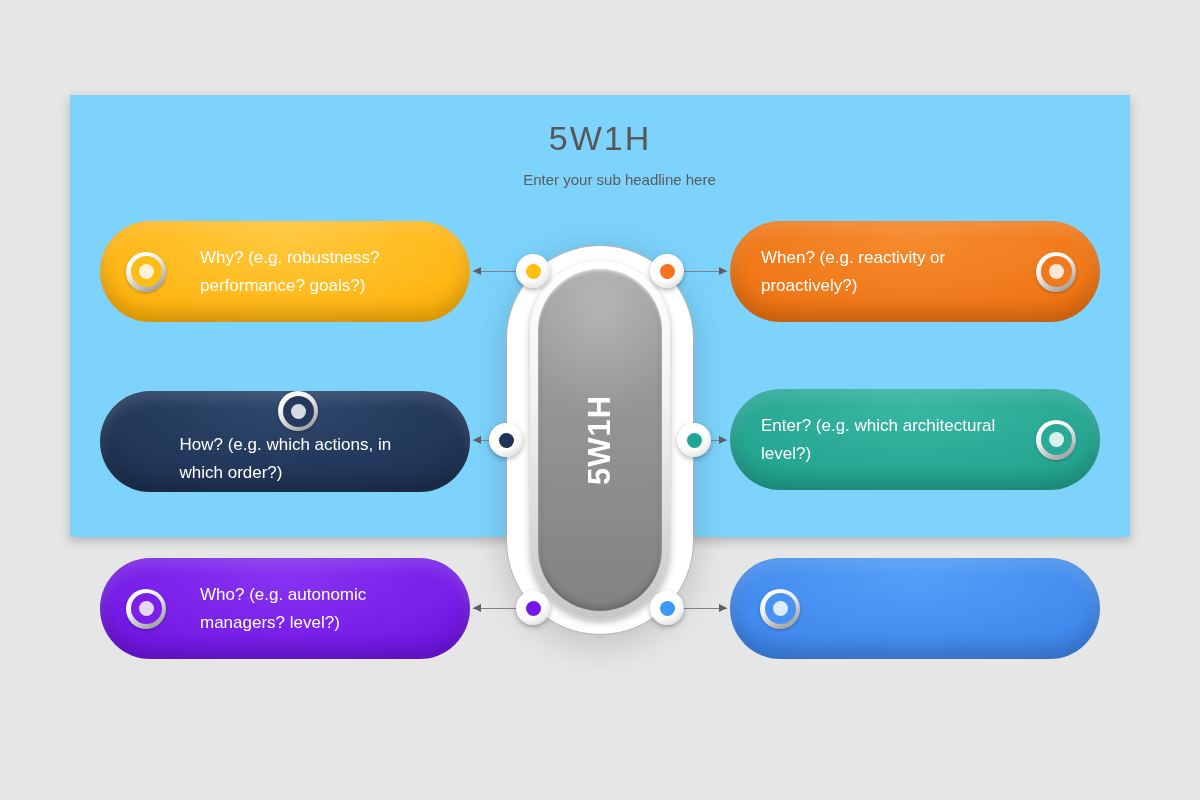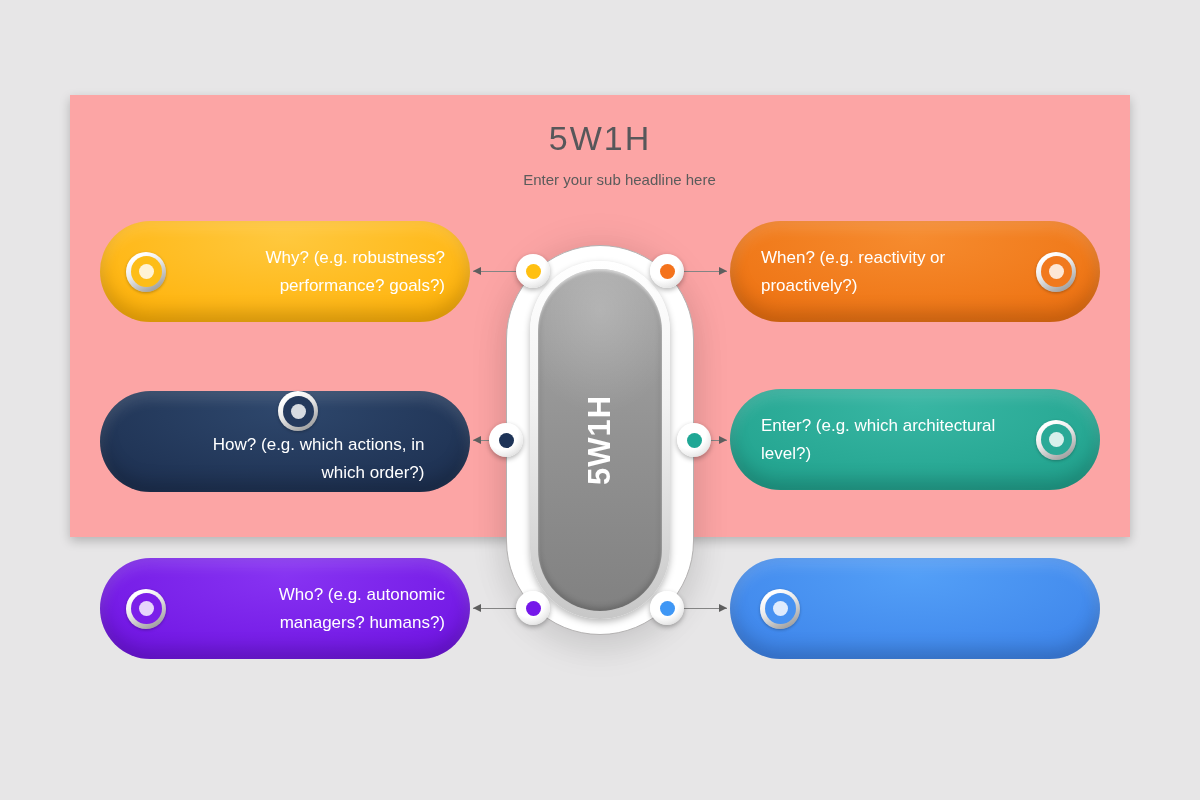--- a/index.html
+++ b/index.html
@@ -11,21 +11,21 @@
   }
   .stage {
     position:relative;
     width:1200px; height:800px;
     background:#e7e6e7;
   }
   .card {
     position:absolute;
     left:70px; top:95px;
     width:1060px; height:442px;
-    background:#fca5a5;
+    background:#7dd3fc;
     box-shadow:0 4px 10px rgba(0,0,0,0.22);
   }
   
   .header { position:absolute; top:0; left:0; width:100%; text-align:center; }
   .title {
     margin-top:24px;
     font-size:34px;
     letter-spacing:2px;
     color:#57575a;
     font-weight:400;
@@ -50,21 +50,21 @@
       inset 0 8px 14px rgba(255,255,255,0.14);
     color:#ffffff;
   }
   .pill.left  { left:30px;  }
   .pill.right { left:660px; }
   .pill .label {
     font-size:17px;
     line-height:28px;
     max-width:245px;
   }
-  .pill.left  .label { margin-left:34px; text-align:right; }
+  .pill.left  .label { margin-left:34px; text-align:left; }
   .pill.right .label { margin-left:auto; text-align:left; }
   
   .icon {
     flex:0 0 auto;
     width:40px; height:40px;
     border-radius:50%;
     background:linear-gradient(150deg,#ffffff 18%,#e9e9e9 45%,#9f9f9f 88%);
     box-shadow:0 1px 3px rgba(0,0,0,0.28);
     display:flex; align-items:center; justify-content:center;
   }
@@ -177,21 +177,21 @@
           </span>
         </span>
       <span class="label">How? (e.g. which actions, in which order?)</span>
     </div>
     <div class="pill left" style="top: 463px; --c1: #8733f2; --c2: #6c0fe0; --hole: #7b1fe9; --dot: #7517ea;">
       <span class="icon">
           <span class="icon-hole">
             <span class="icon-dot"></span>
           </span>
         </span>
-      <span class="label">Who? (e.g. autonomic managers? humans?)</span>
+      <span class="label">Who? (e.g. autonomic managers? level?)</span>
     </div>
 
     <div class="pill right" style="top: 126px; --c1: #f68b2e; --c2: #ec6d0c; --hole: #f1791d; --dot: #f4731c;">
       <span class="label">When? (e.g. reactivity or proactively?)</span>
       <span class="icon">
           <span class="icon-hole">
             <span class="icon-dot"></span>
           </span>
         </span>
     </div>

